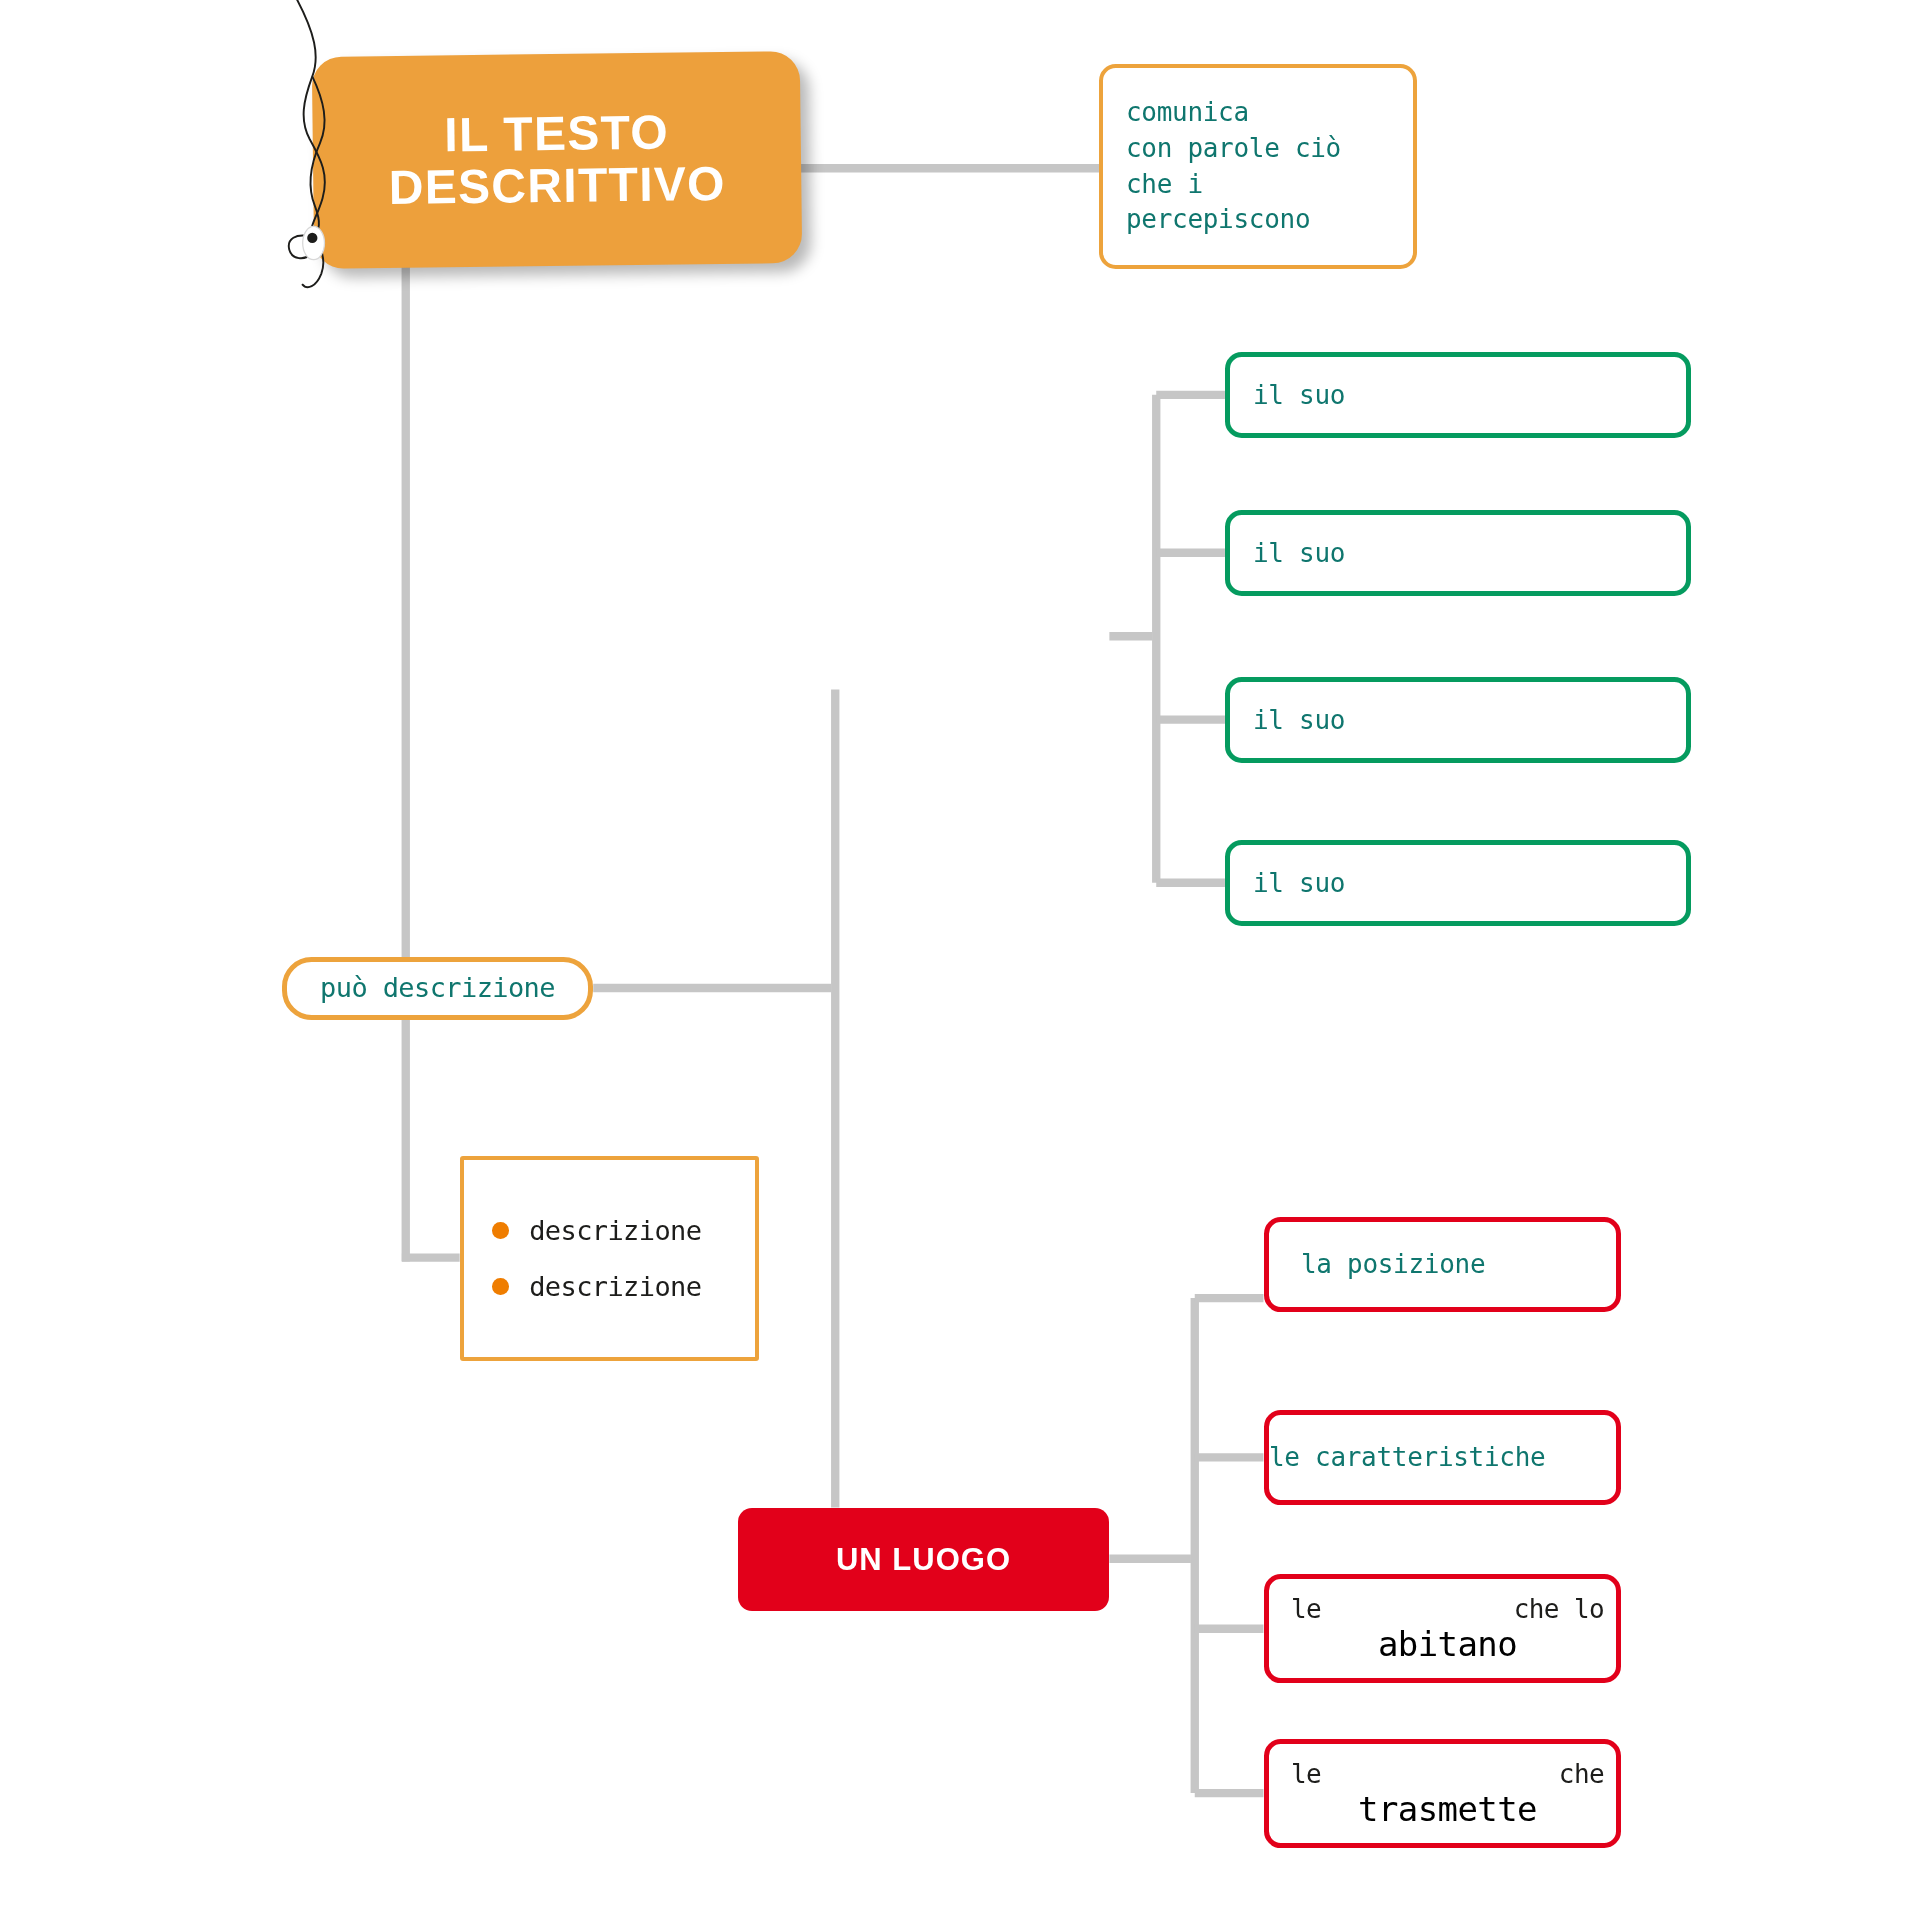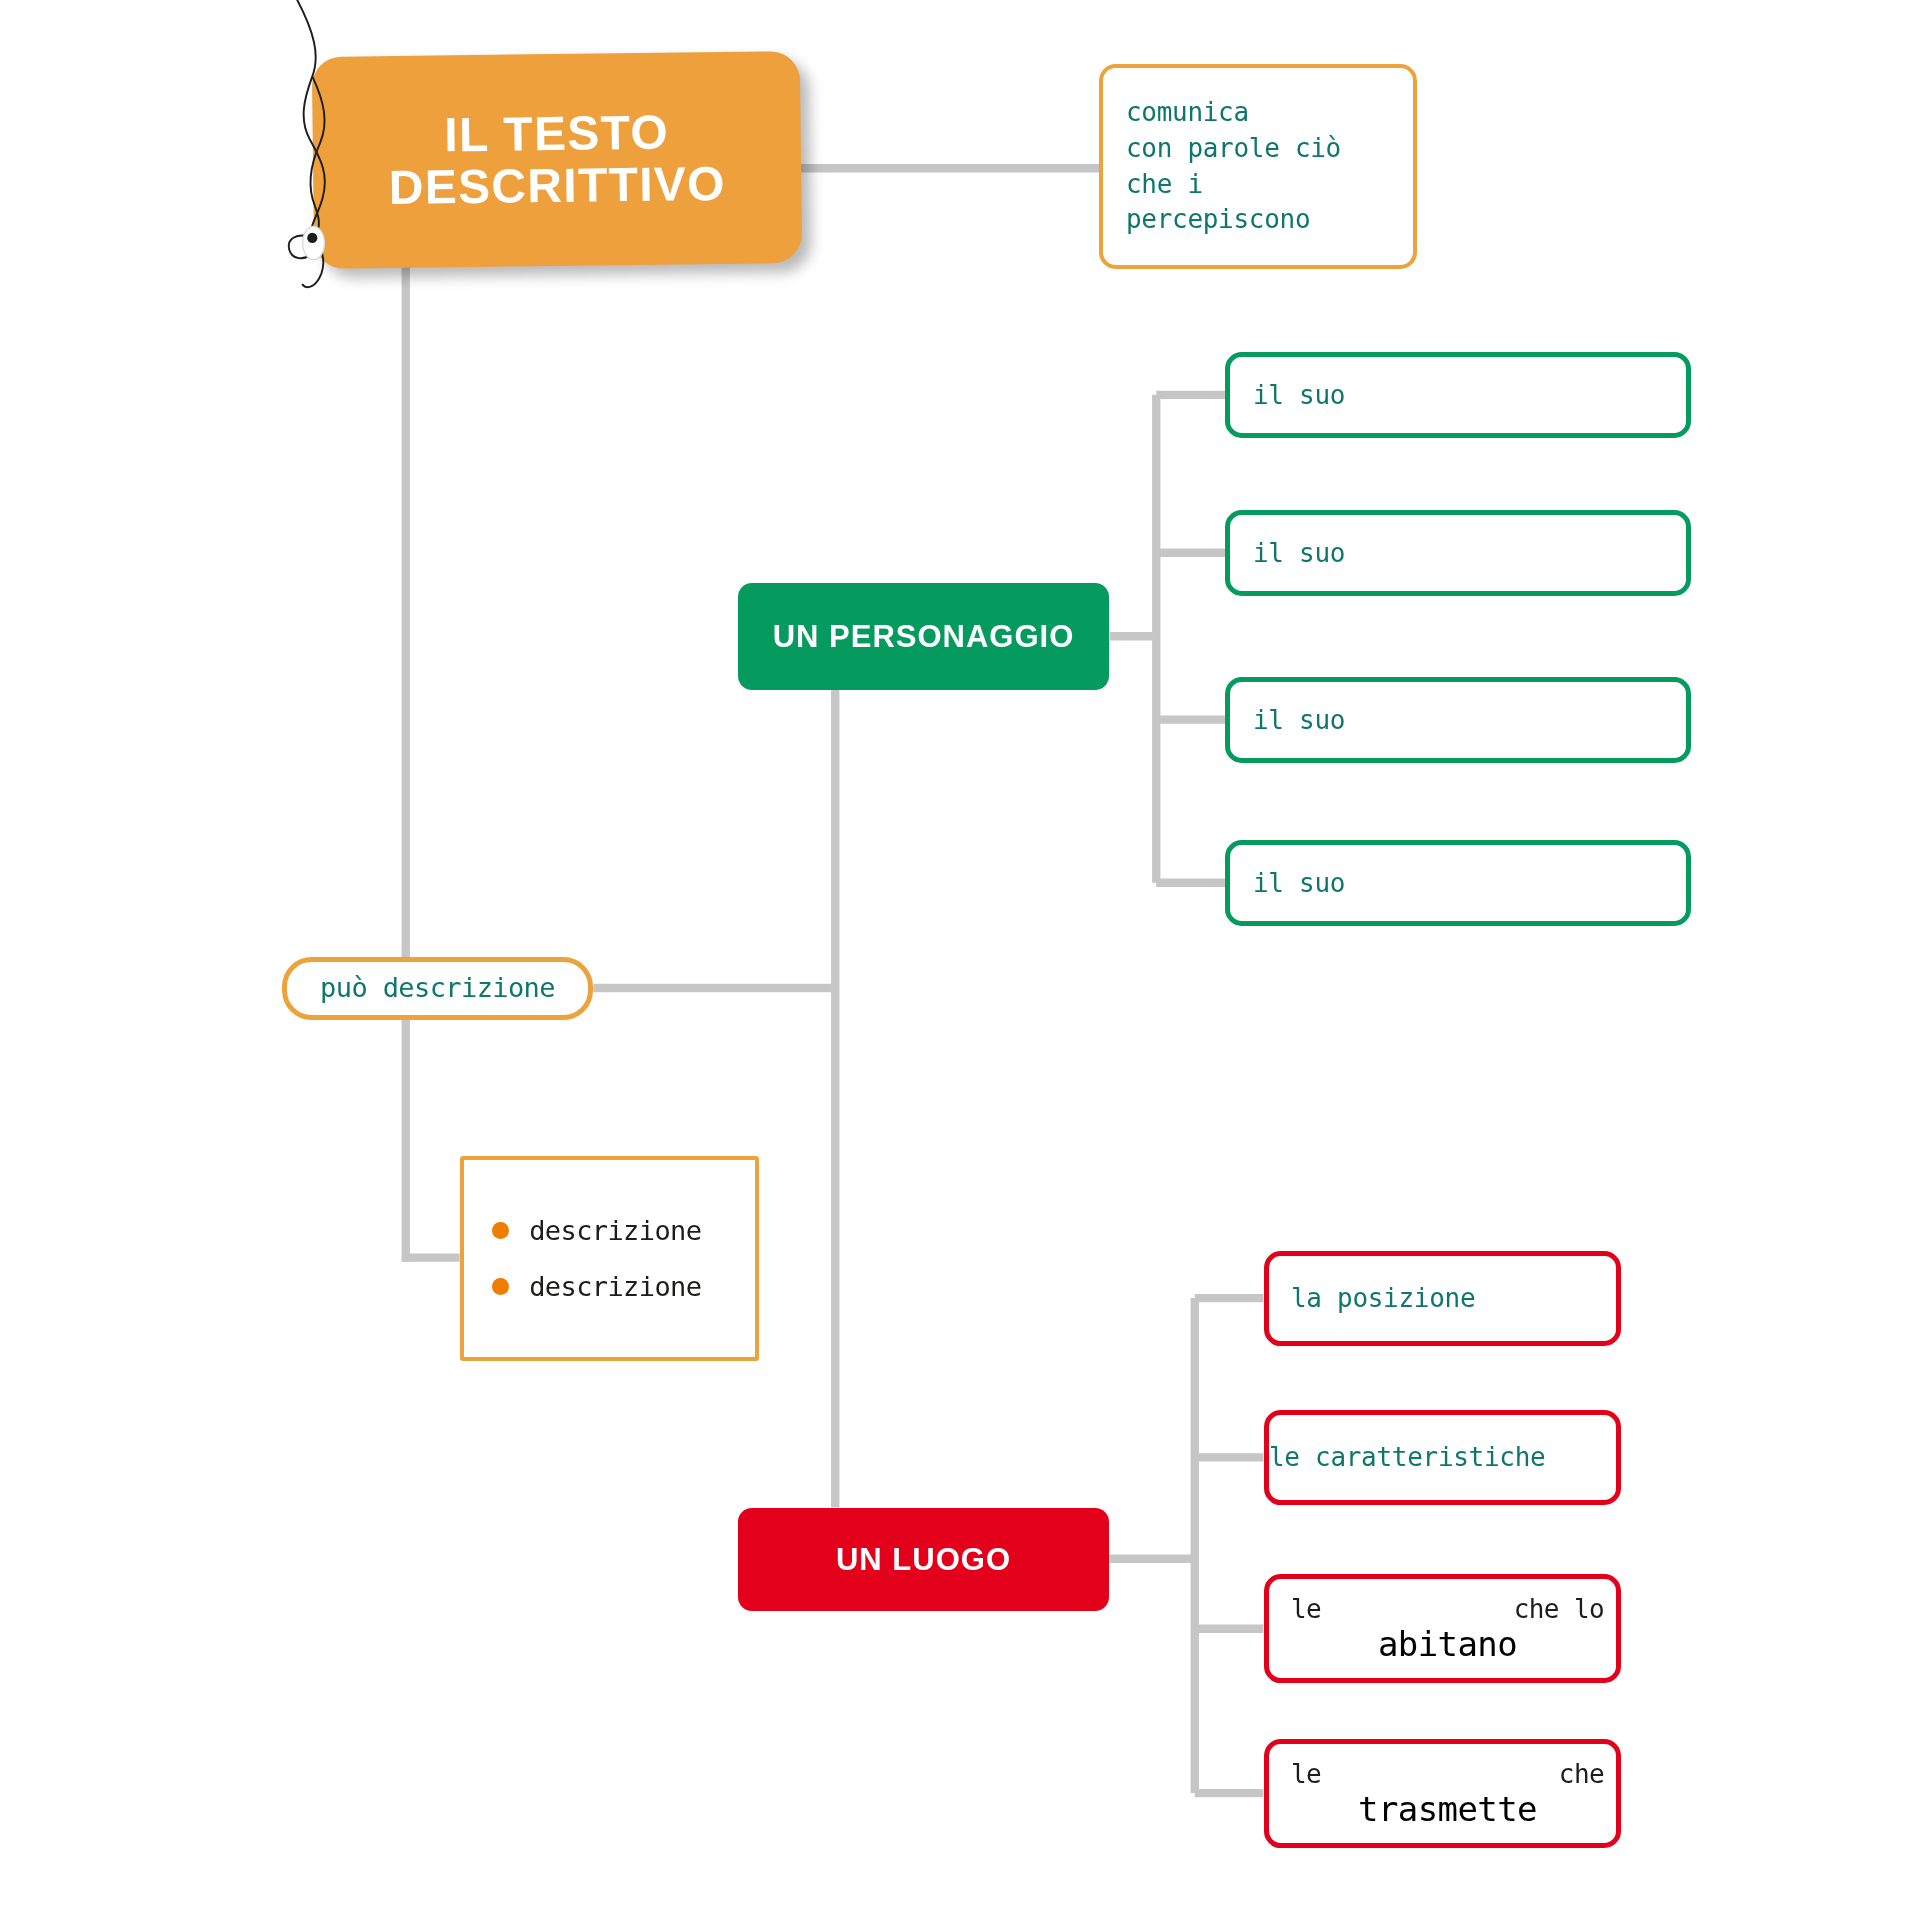--- a/index.html
+++ b/index.html
@@ -120,21 +120,21 @@
   
   .g1{left:1225px;top:352px;width:466px;height:86px;padding-left:23px;}
   .g2{left:1225px;top:510px;width:466px;height:86px;padding-left:23px;}
   .g3{left:1225px;top:677px;width:466px;height:86px;padding-left:23px;}
   .g4{left:1225px;top:840px;width:466px;height:86px;padding-left:23px;}
 
   
   #personaggio{left:738px;top:583px;width:371px;height:107px;}
 
   
-  .r1{left:1264px;top:1251px;width:357px;height:95px;padding-left:22px;}
+  .r1{left:1264px;top:1217px;width:357px;height:95px;padding-left:32px;}
   .r2{left:1264px;top:1410px;width:357px;height:95px;}
   .r3{left:1264px;top:1574px;width:357px;height:109px;padding-left:22px;align-items:center;}
   .r4{left:1264px;top:1739px;width:357px;height:109px;padding-left:22px;align-items:center;}
 
   .splitline{
     display:flex;justify-content:space-between;width:313px;
   }
   .splitline span{
     font-family:"DejaVu Sans Mono", monospace;
     font-size:26px;color:#1d1d1b;letter-spacing:-0.6px;white-space:nowrap;
@@ -216,23 +216,20 @@
     <div class="bullet-row">
       <span class="dot"></span>
       <span class="txt">descrizione</span>
     </div>
     <div class="bullet-row">
       <span class="dot"></span>
       <span class="txt">descrizione</span>
     </div>
   </div>
 
-  <div class="node filled green-fill" id="personaggio">
-    <span class="txt">UN PERSONAGGIO</span>
-  </div>
 
   <div class="node outline box-green g1">
     <span class="txt">il suo</span>
   </div>
   <div class="node outline box-green g2">
     <span class="txt">il suo</span>
   </div>
   <div class="node outline box-green g3">
     <span class="txt">il suo</span>
   </div>

